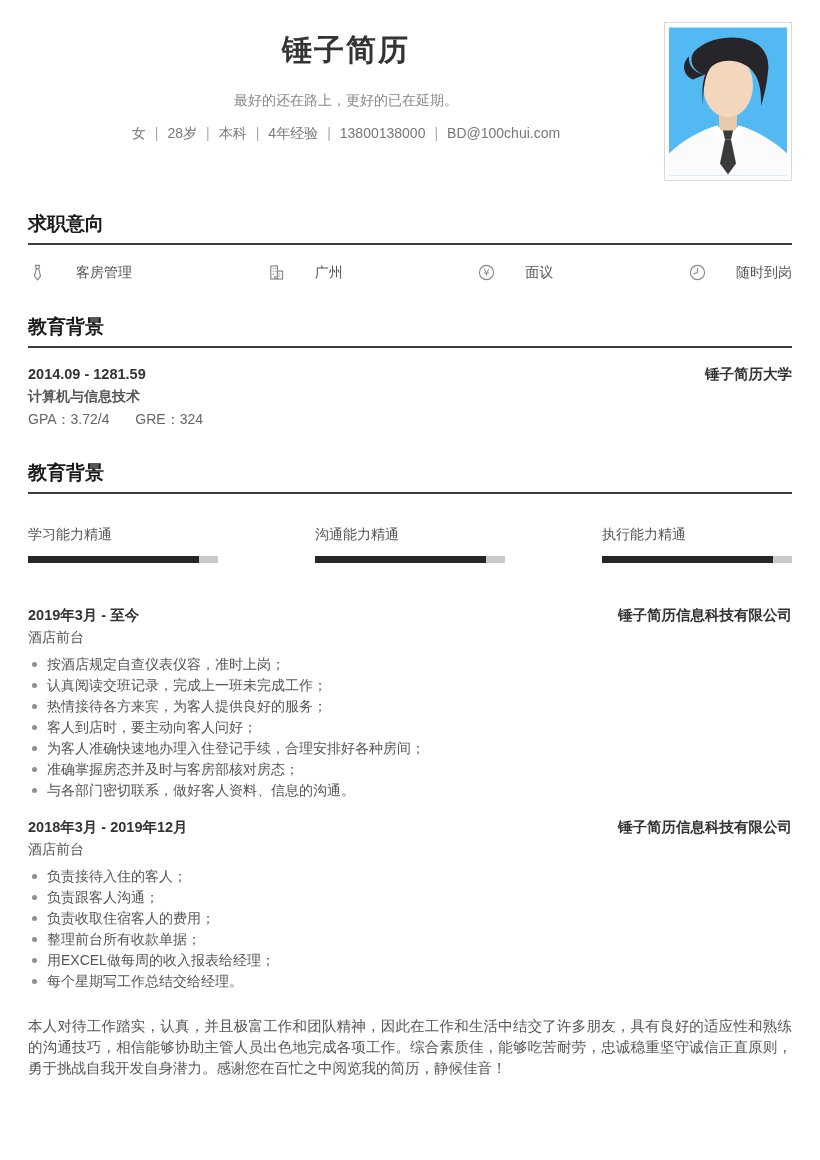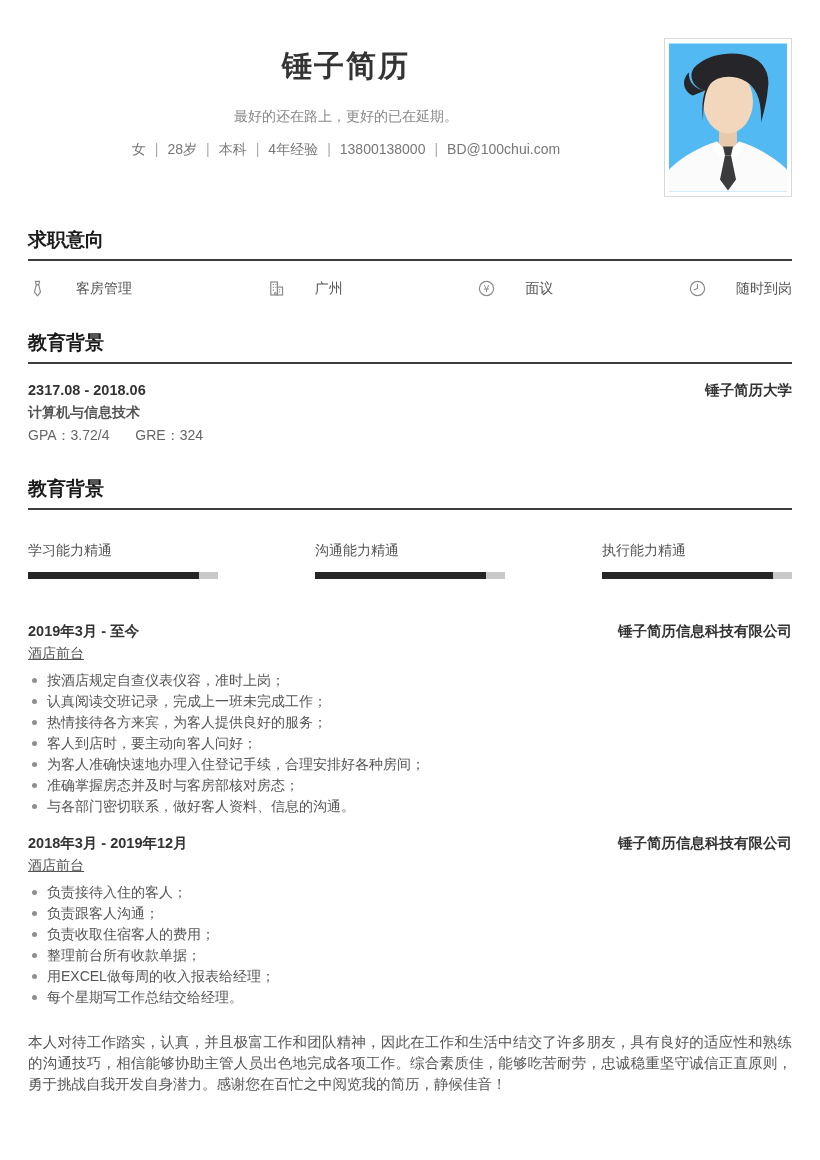--- a/index.html
+++ b/index.html
@@ -2,21 +2,21 @@
 <html lang="zh"><head>
 <meta charset="utf-8">
 <style>
   * { margin:0; padding:0; box-sizing:border-box; }
   html,body { background:#fff; }
   body {
     width:820px; height:1160px; overflow:hidden;
     font-family:"Liberation Sans","DejaVu Sans",sans-serif;
     color:#555;
   }
-  .page { width:820px; height:1160px; padding:36px 28px 0; }
+  .page { width:820px; height:1160px; padding:20px 28px 0; }
 
   
   .header-row { display:flex; align-items:flex-start; }
   .header-text { flex:1; text-align:center; padding-top:8px; }
   .resume-name { font-size:30px; letter-spacing:2px; font-weight:600; color:#333; line-height:1.2; margin-top:4px; }
   .tagline { margin-top:24px; font-size:14px; color:#888; }
   .basic-info { margin-top:15px; font-size:14px; color:#777; }
   .basic-info .sep { color:#aaa; margin:0 9px; font-size:14px; }
   .avatar-frame {
     width:128px; height:159px; flex:0 0 128px; margin-top:2px;
@@ -53,21 +53,21 @@
   
   .skills-row { display:flex; justify-content:space-between; margin-top:30px; }
   .skill-col { width:190px; }
   .skill-head { display:flex; justify-content:flex-start; font-size:14px; color:#555; line-height:20px; }
   .skill-bar { margin-top:12px; height:7px; background:#c9c9c9; width:100%; }
   .skill-fill { height:7px; background:#262626; }
 
   
   .work-entry-head { margin-top:15px; }
   .work-entry + .work-entry .work-entry-head { margin-top:16px; }
-  .role { font-size:14px; color:#555; line-height:21px; margin-top:2px;text-decoration:underline; }
+  .role { font-size:14px; color:#555; line-height:21px; margin-top:2px; }
   ul.bullets { list-style:none; margin-top:6px; }
   ul.bullets li {
     position:relative; padding-left:19px;
     font-size:14px; color:#555; line-height:21px;
   }
   ul.bullets li::before {
     content:""; position:absolute; left:4px; top:8px;
     width:5px; height:5px; border-radius:50%; background:#8f8f8f;
   }
 
@@ -147,21 +147,21 @@
           </svg>
         </span>
         <span>随时到岗</span>
       </div>
     </div>
   </div>
 
   <div class="section section-education">
     <h2>教育背景</h2>
     <div class="row-split edu-head">
-      <span class="b-dark">2317.08 - 2018.06</span>
+      <span class="b-dark">2014.09 - 1281.59</span>
       <span class="b-dark">锤子简历大学</span>
     </div>
     <div class="line-normal">计算机与信息技术</div>
     <div class="gpa-line">
       <span>GPA：3.72/4</span>
       <span>GRE：324</span>
     </div>
   </div>
 
   <div class="section section-skills">

